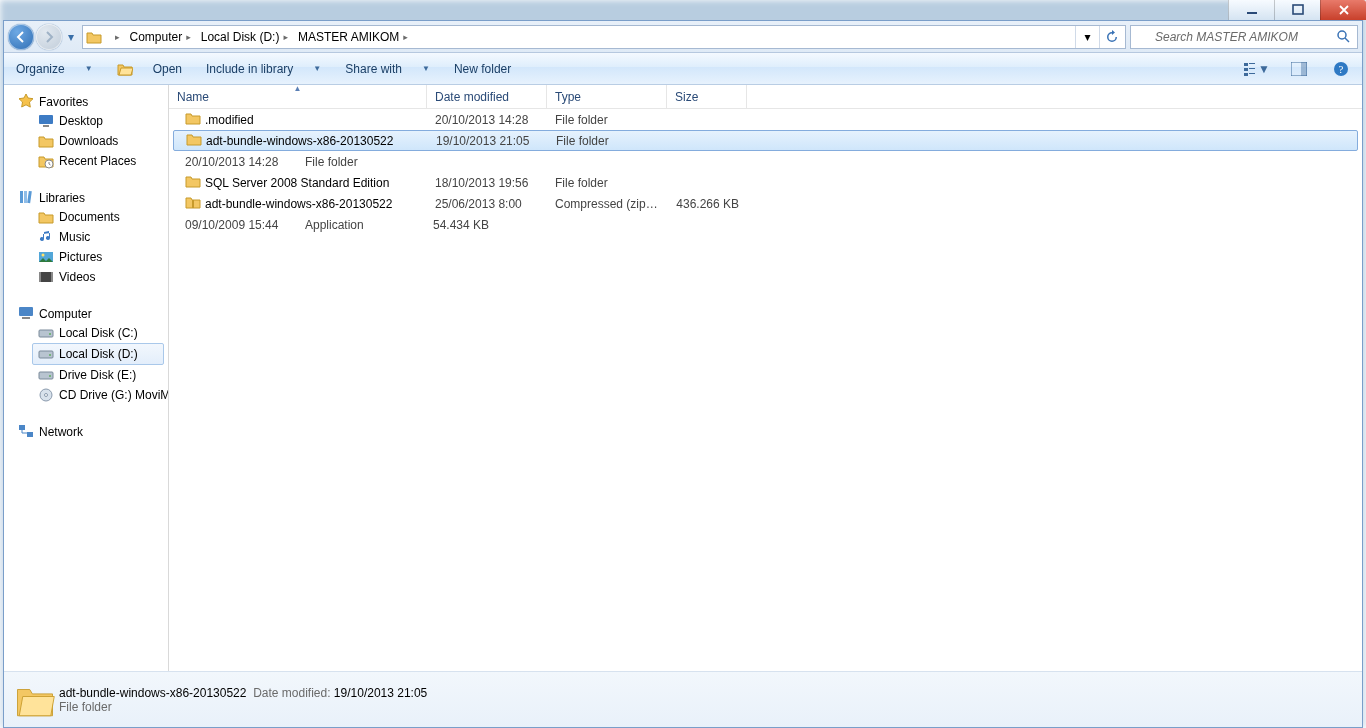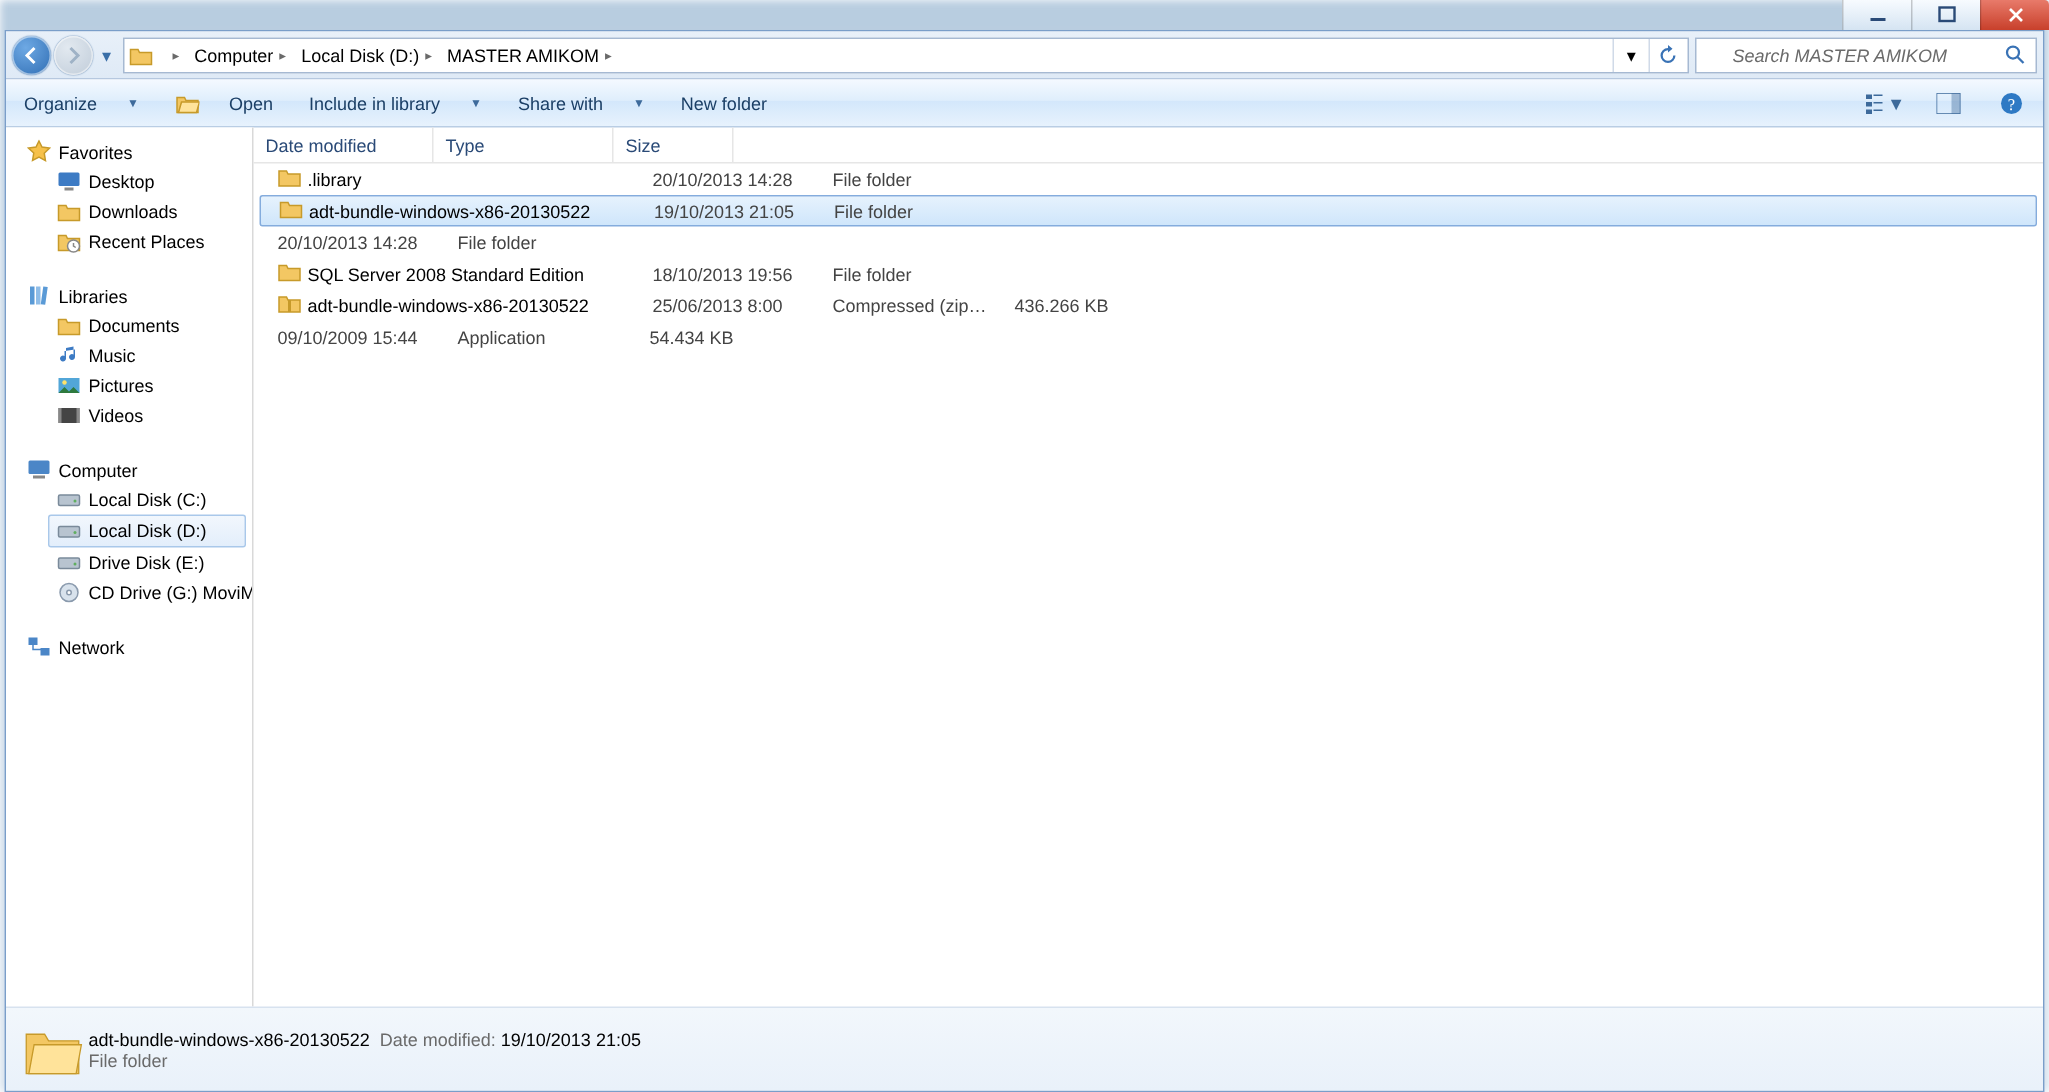--- a/index.html
+++ b/index.html
@@ -326,37 +326,41 @@
               <rect x="9" y="9" width="6" height="5" fill="#4b86c7"></rect>
               <path d="M4 7v3h8V9" stroke="#4b86c7" fill="none"></path>
             </svg>
           <span>Network</span>
         </div>
       </div>
     </div>
 
     <div class="files">
       <div class="colhdr">
+        <div class="col name">
+            <span>Name</span>
+            <span class="sortarr">▲</span>
+          </div>
         <div class="col date">
             <span>Date modified</span>
           </div>
         <div class="col type">
             <span>Type</span>
           </div>
         <div class="col size">
             <span>Size</span>
           </div>
       </div>
       <div class="filerows" id="filerows">
           <div class="row">
             <span class="c name">
               <span><svg class="ic" viewBox="0 0 16 16">
                   <path d="M1 4h5l1 2h8v8H1z" fill="#f3c763" stroke="#c79a2a"></path>
                 </svg></span>
-              <span>.library</span>
+              <span>.modified</span>
             </span>
             <span class="c date">20/10/2013 14:28</span>
             <span class="c type">File folder</span>
             <span class="c size"></span>
           </div>
           <div class="row sel">
             <span class="c name">
               <span><svg class="ic" viewBox="0 0 16 16">
                   <path d="M1 4h5l1 2h8v8H1z" fill="#f3c763" stroke="#c79a2a"></path>
                 </svg></span>

